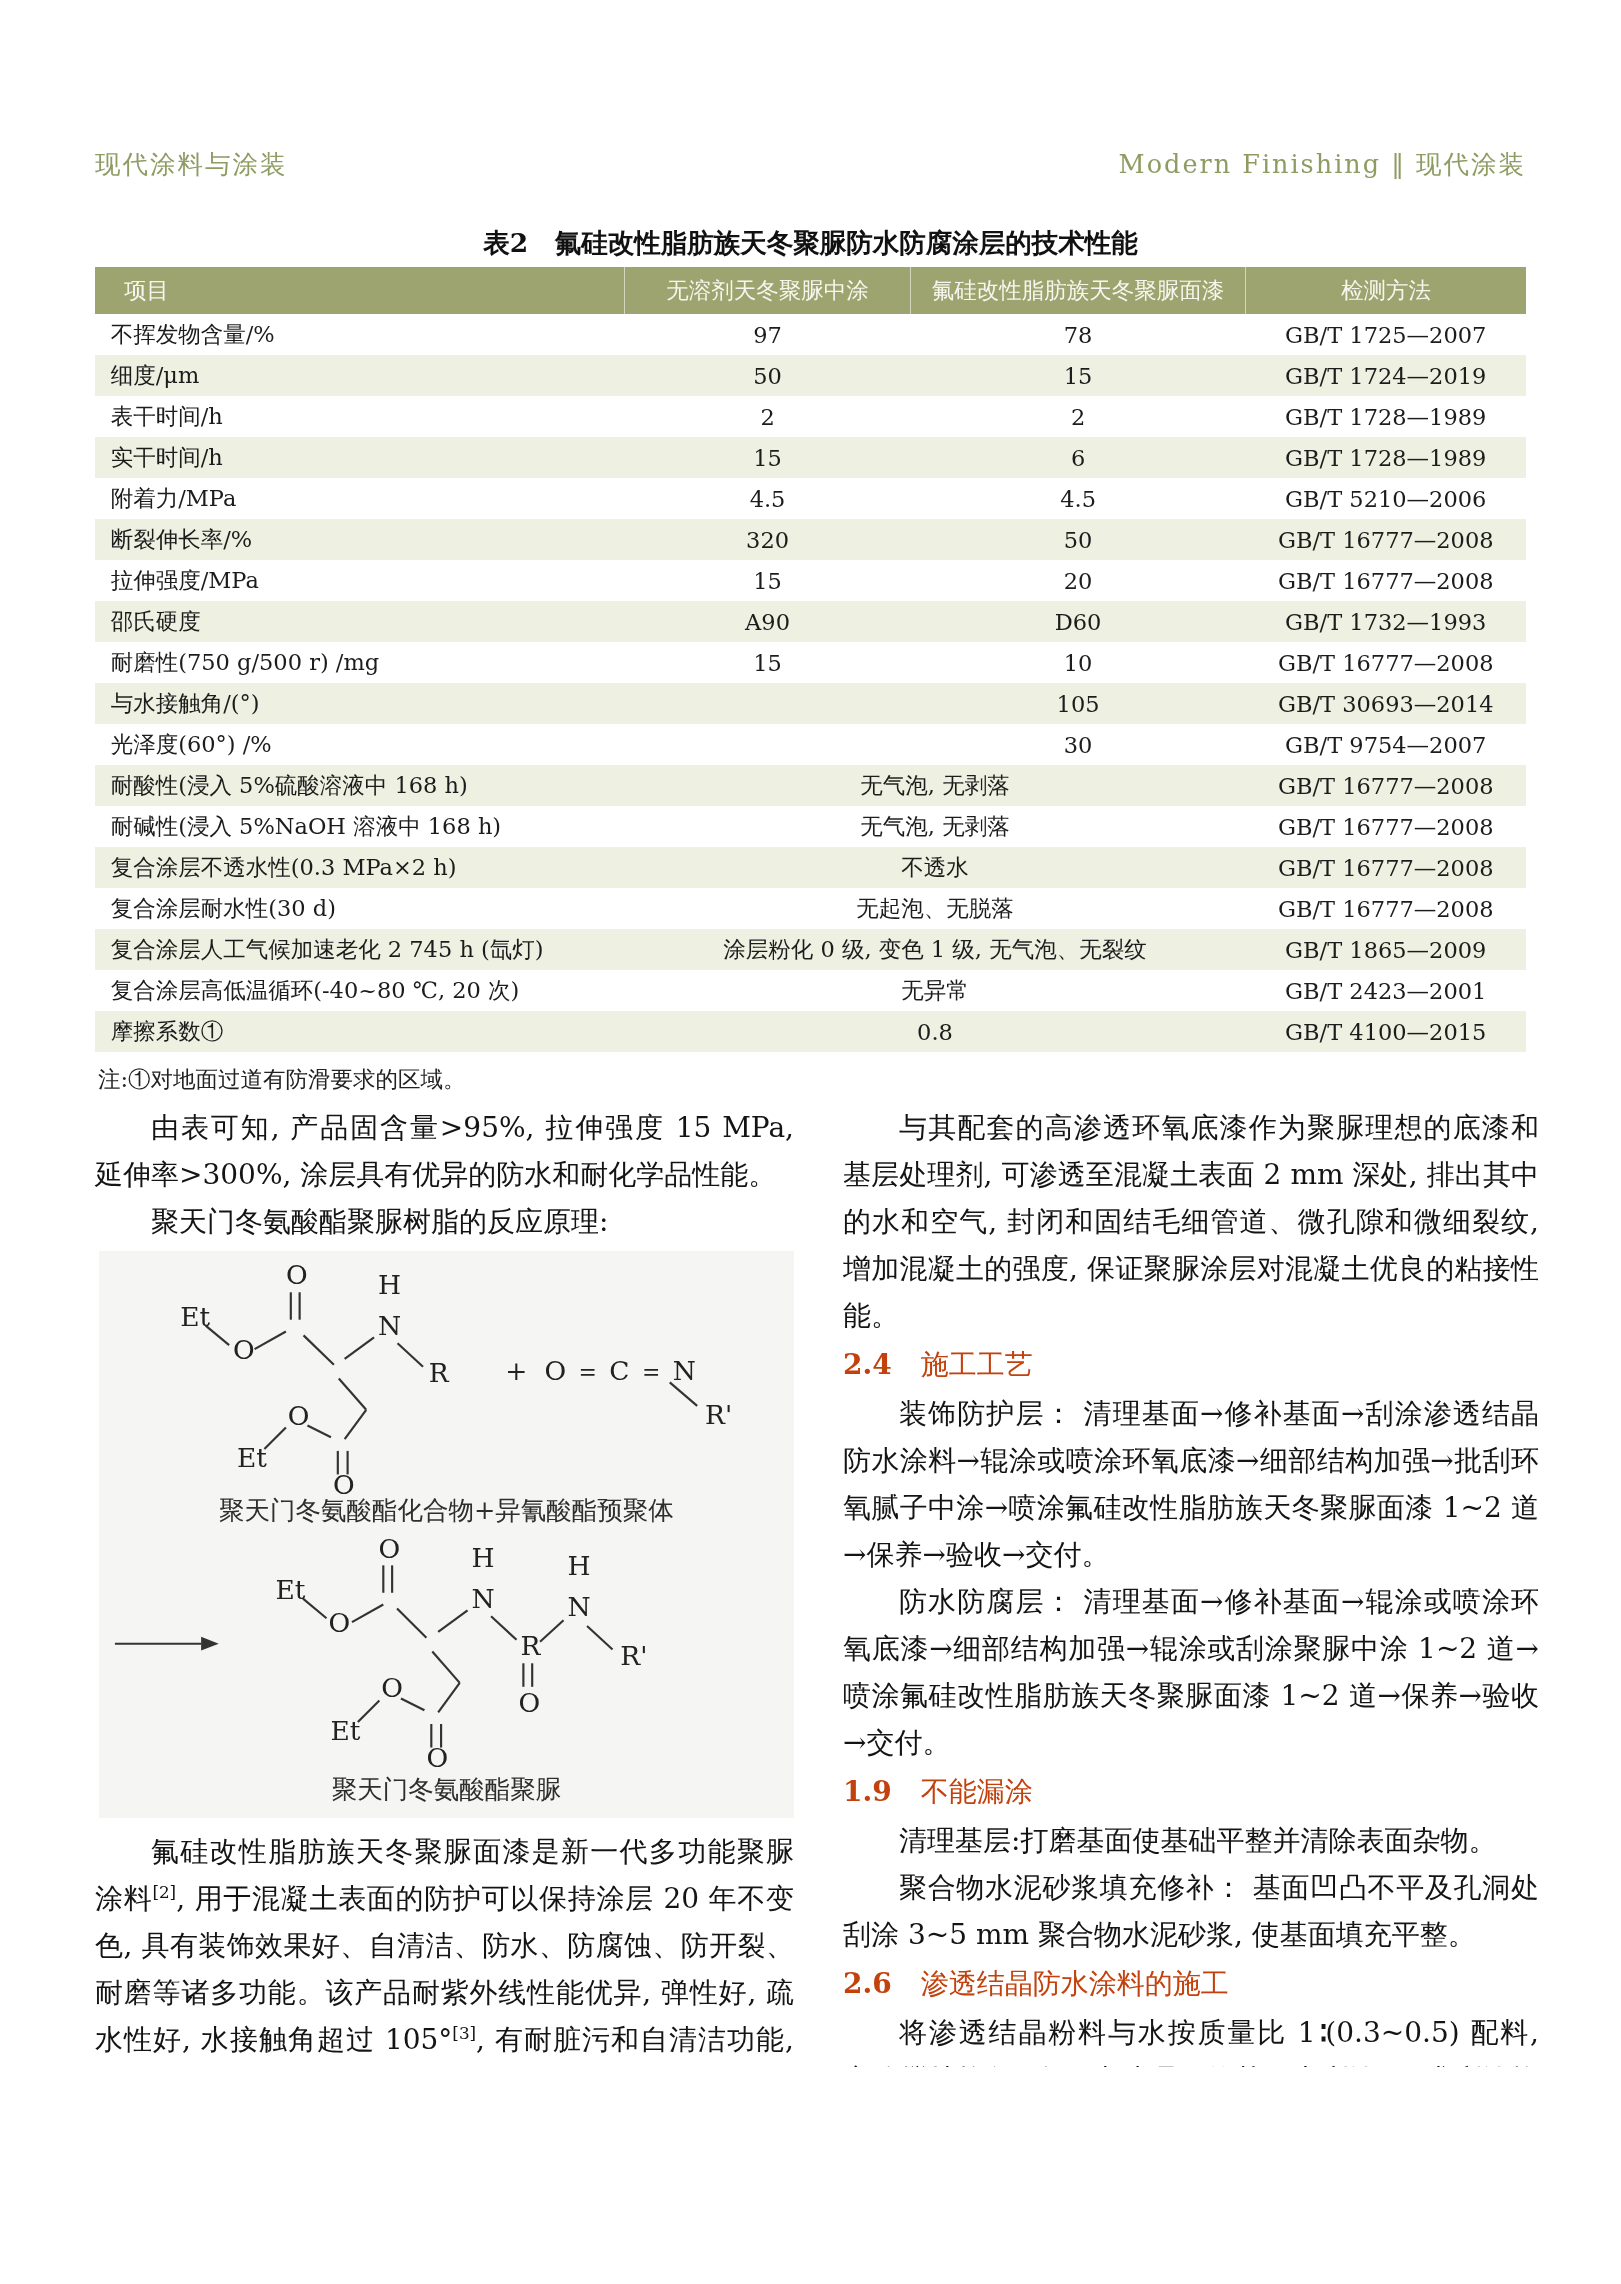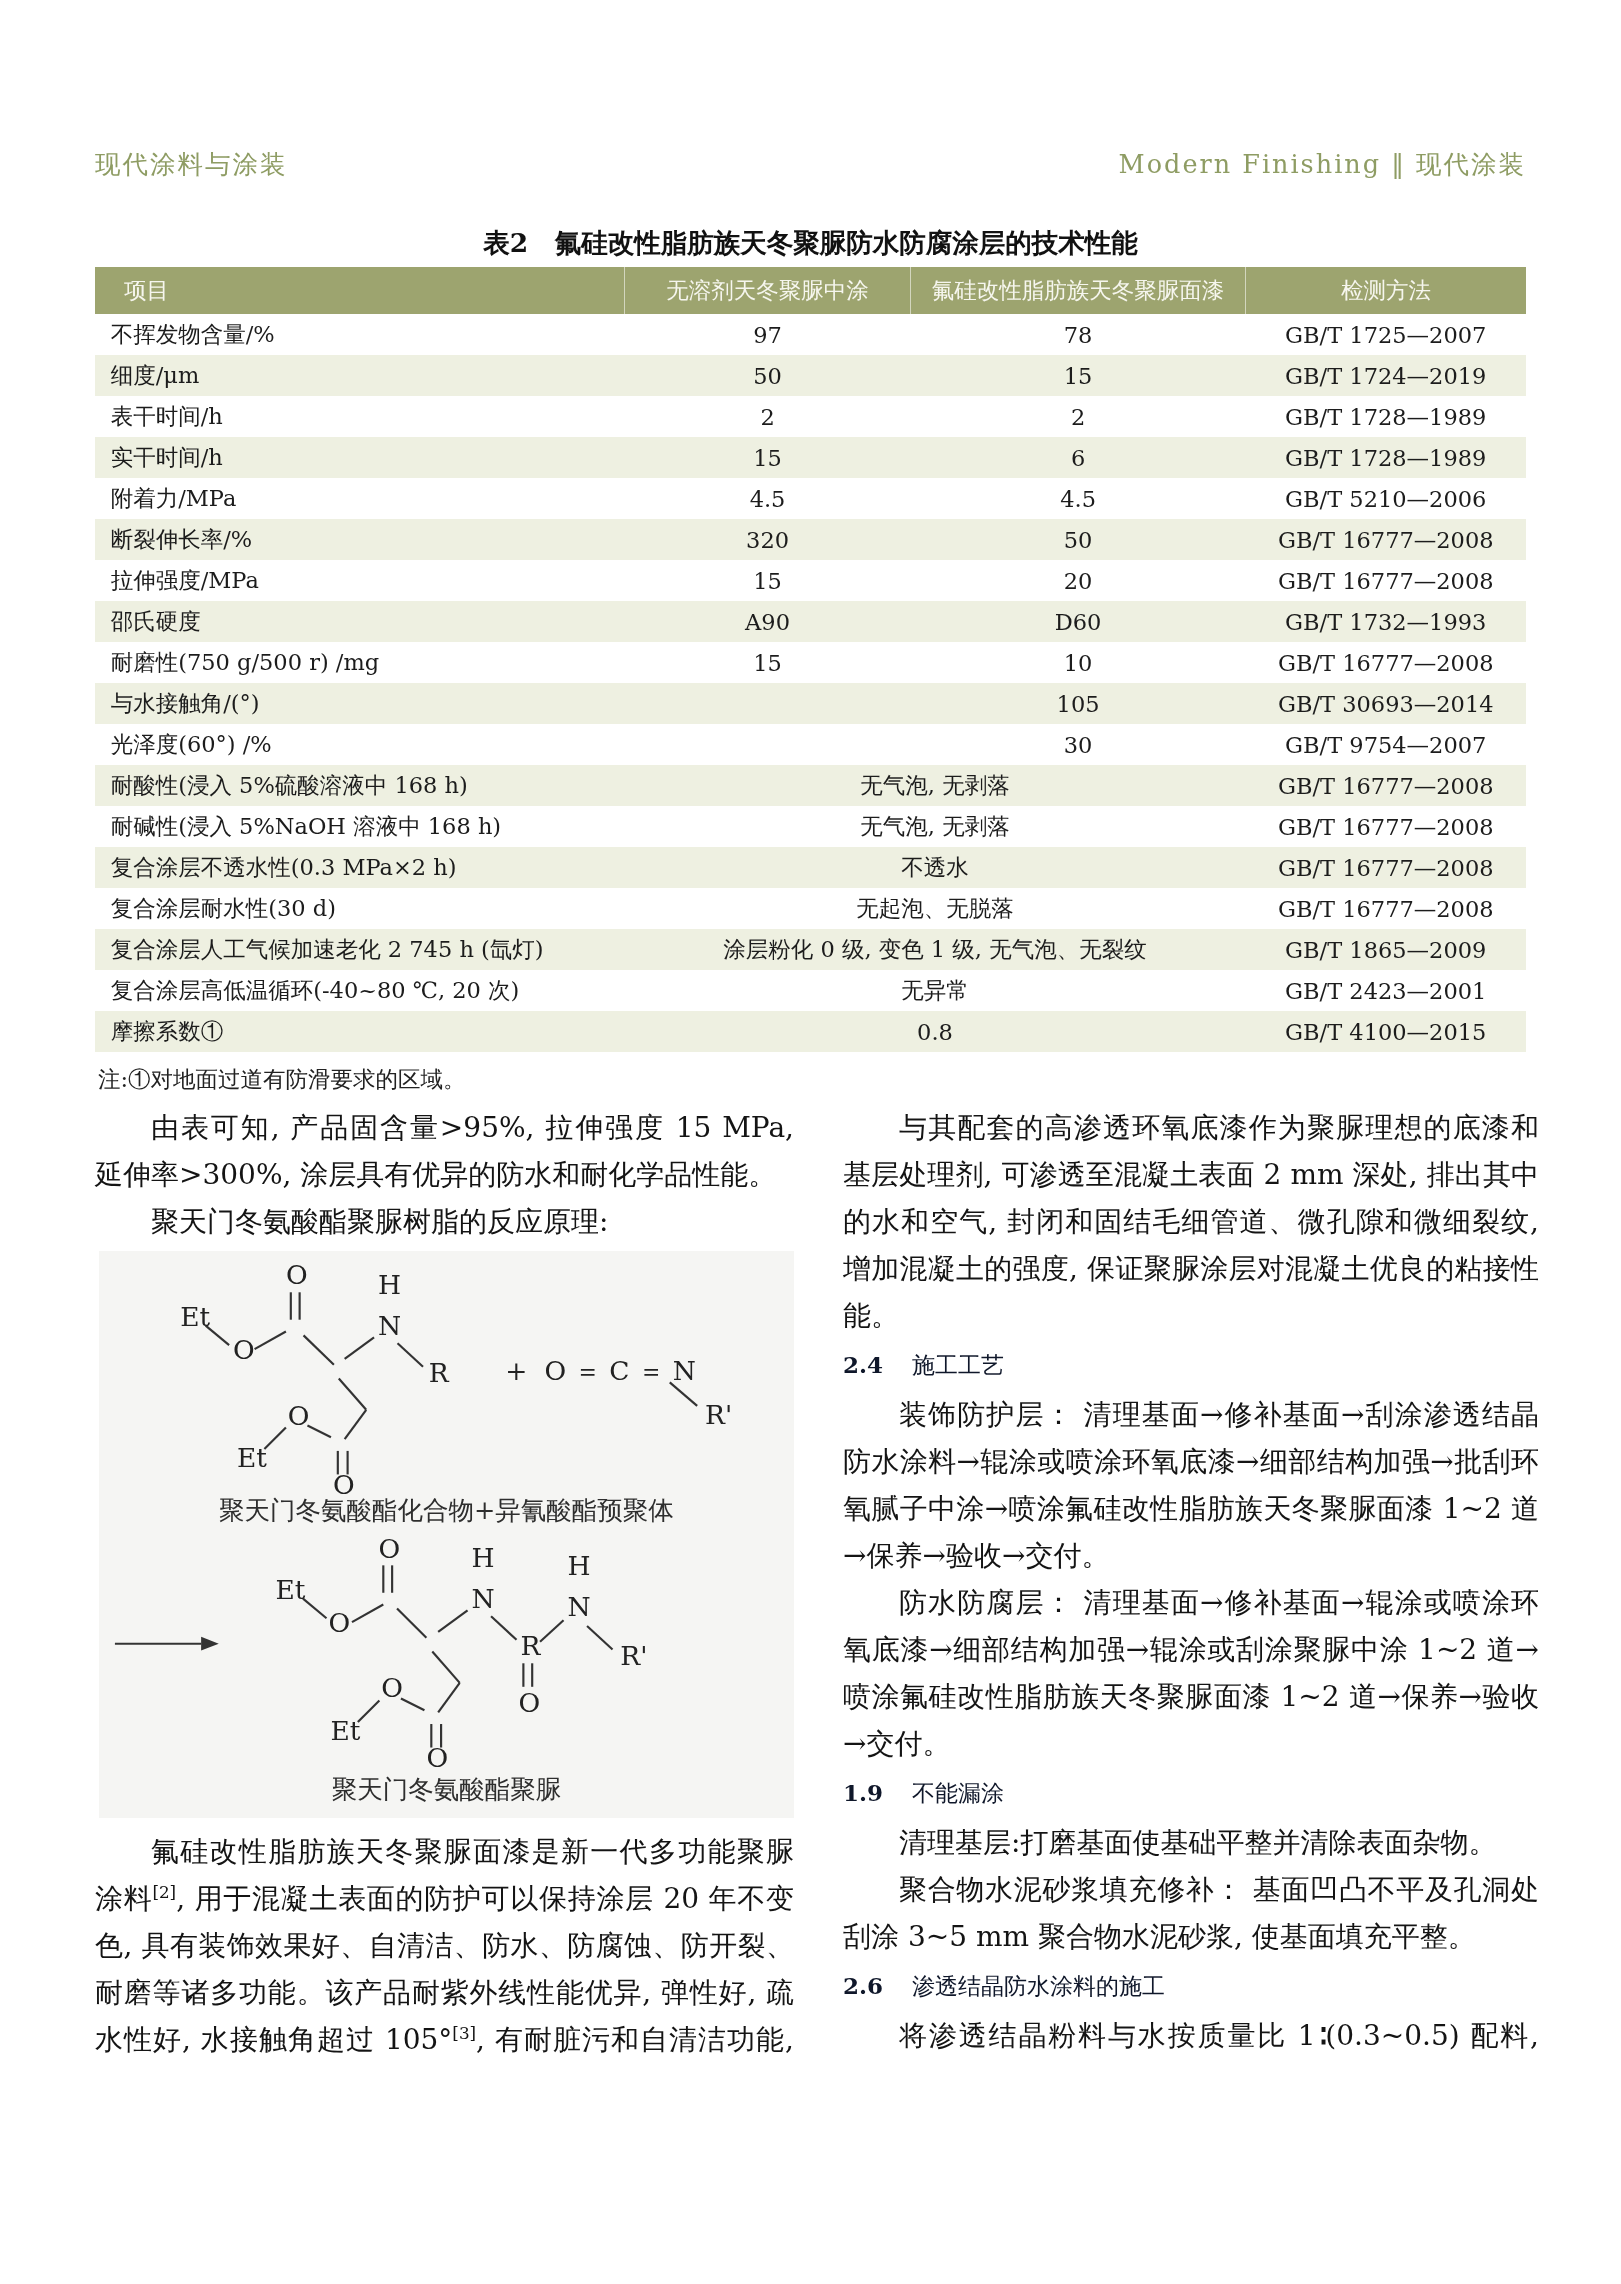--- a/index.html
+++ b/index.html
@@ -19,21 +19,21 @@
   table.props tbody td { height:41px; vertical-align:middle; text-align:center; color:#1c1c1c; }
   table.props tbody td.c-item { text-align:left; padding-left:15.7px; }
   table.props tbody tr:nth-child(even) { background:#eef0e1; }
   .tbl-note { position:absolute; left:98px; top:1064px; font-size:22.5px; color:#222; }
 
   
   .col { position:absolute; top:1104px; font-size:28px; line-height:47px; text-align:justify; color:#141414; }
   .col-left  { left:95px;  width:699px; }
   .col-right { left:843px; width:696px; }
   .col p { text-indent:2em; }
-  .sec-head { color:#0f172a; font-size:23px; margin:2px 0; text-indent:0; }
+  .sec-head { color:#c2410c; font-size:28px; margin:2px 0; text-indent:0; }
   .sec-num { font-weight:bold; margin-right:29px; }
   sup { font-size:0.6em; vertical-align:super; line-height:0; }
 
   
   .figure-wrap { background:#f5f5f3; margin:5.9px 0 9.8px 3.9px; padding:7.8px 3.9px 3.9px 3.9px; }
   .figure-wrap svg { display:block; margin:0 auto; }
   .fig-caption { text-align:center; font-size:25.5px; color:#2e2e2e; line-height:33px; padding-bottom:7.8px; text-indent:0; }
   .bond { stroke:#333; stroke-width:2.2; fill:none; }
   .atom { font-family:"DejaVu Serif","Liberation Serif",serif; font-size:27px; fill:#222; }
 

